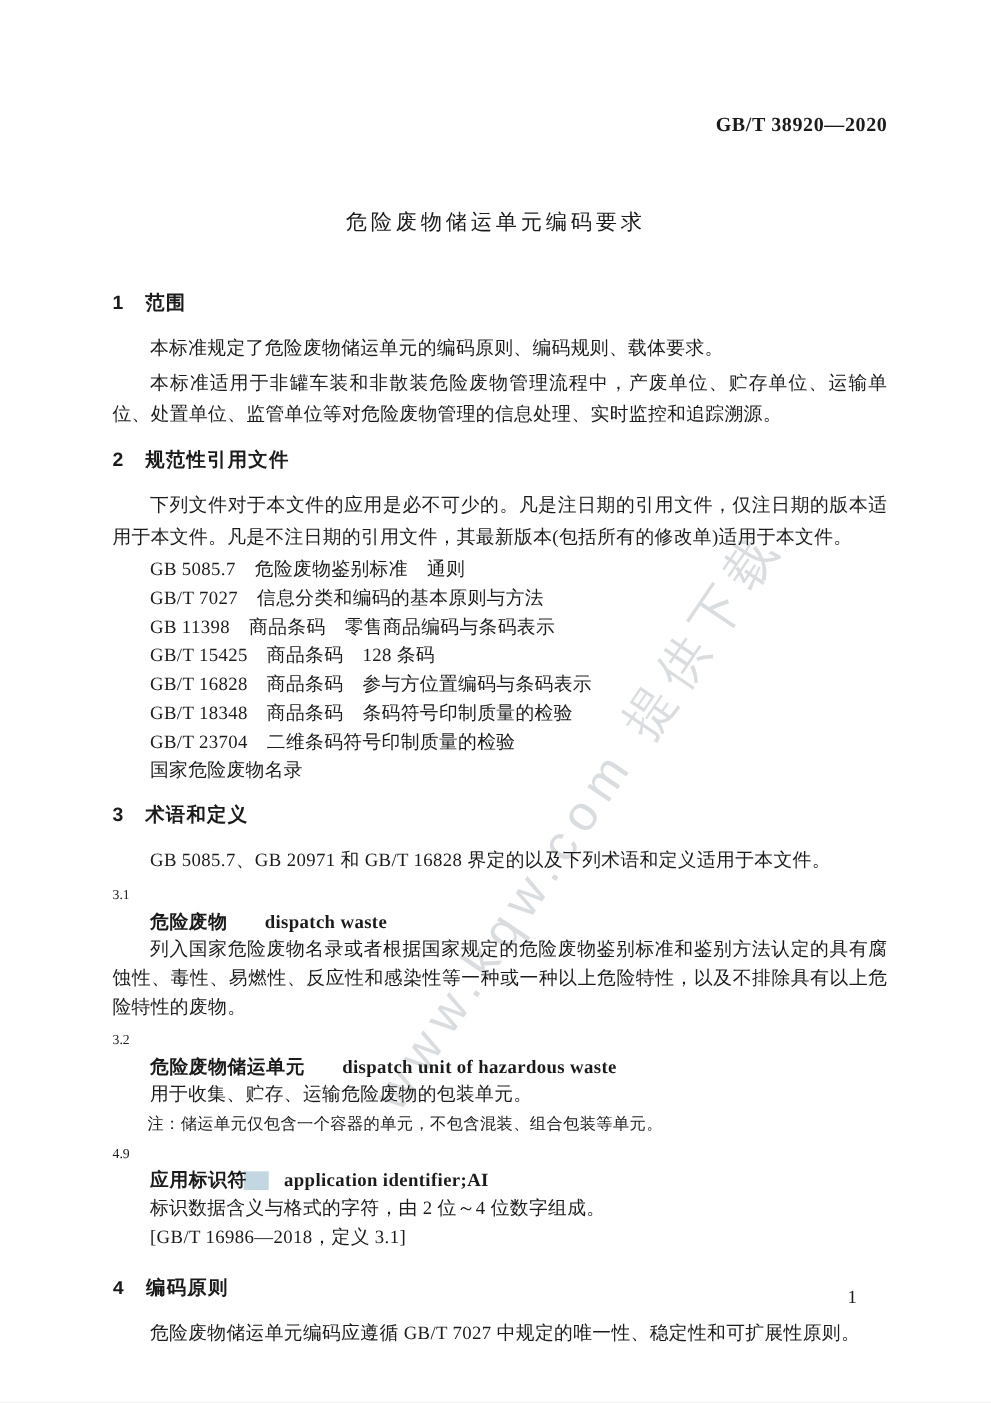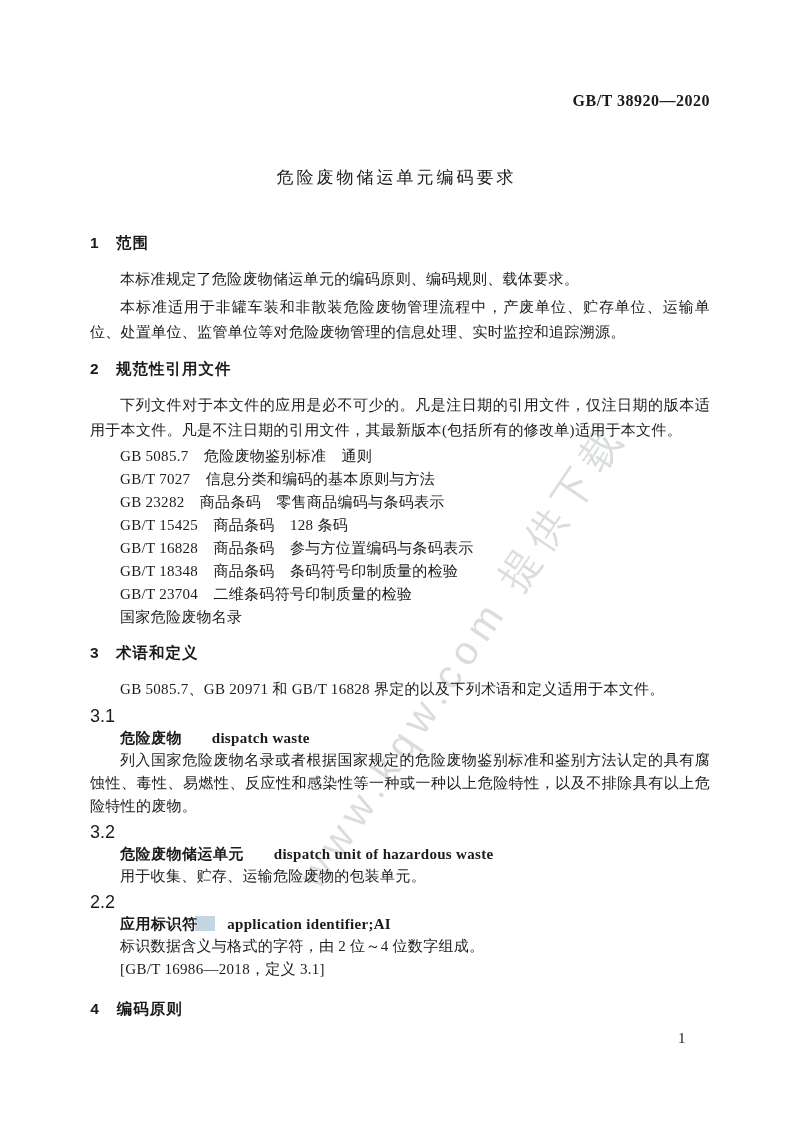--- a/index.html
+++ b/index.html
@@ -92,22 +92,22 @@
     padding: 0;
   }
   ul.ref-list li {
     padding-left: 2em;
     line-height: 23px;
     letter-spacing: 0.3px;
   }
 
   .term-block { margin: 0; }
   .term-number {
-    font-family: Liberation Sans, sans-serif;
-    font-size: 18px;
+    font-family: Liberation Serif, serif;
+    font-size: 11px;
     line-height: 22px;
     margin-top: 3px;
   }
   .term-line {
     position: relative;
     padding-left: 2em;
     line-height: 22px;
     font-weight: 700;
   }
   .term-line .zh {
@@ -175,21 +175,21 @@
 
     <h2 class="sec-heading">1　范围</h2>
     <p class="body-par">本标准规定了危险废物储运单元的编码原则、编码规则、载体要求。</p>
     <p class="body-par tight">本标准适用于非罐车装和非散装危险废物管理流程中，产废单位、贮存单位、运输单位、处置单位、监管单位等对危险废物管理的信息处理、实时监控和追踪溯源。</p>
 
     <h2 class="sec-heading mt">2　规范性引用文件</h2>
     <p class="body-par">下列文件对于本文件的应用是必不可少的。凡是注日期的引用文件，仅注日期的版本适用于本文件。凡是不注日期的引用文件，其最新版本(包括所有的修改单)适用于本文件。</p>
     <ul class="ref-list">
       <li>GB 5085.7　危险废物鉴别标准　通则</li>
       <li>GB/T 7027　信息分类和编码的基本原则与方法</li>
-      <li>GB 23282　商品条码　零售商品编码与条码表示</li>
+      <li>GB 11398　商品条码　零售商品编码与条码表示</li>
       <li>GB/T 15425　商品条码　128 条码</li>
       <li>GB/T 16828　商品条码　参与方位置编码与条码表示</li>
       <li>GB/T 18348　商品条码　条码符号印制质量的检验</li>
       <li>GB/T 23704　二维条码符号印制质量的检验</li>
       <li>国家危险废物名录</li>
     </ul>
 
     <h2 class="sec-heading mt">3　术语和定义</h2>
     <p class="body-par">GB 5085.7、GB 20971 和 GB/T 16828 界定的以及下列术语和定义适用于本文件。</p>
 
@@ -202,32 +202,34 @@
       <p class="term-def">列入国家危险废物名录或者根据国家规定的危险废物鉴别标准和鉴别方法认定的具有腐蚀性、毒性、易燃性、反应性和感染性等一种或一种以上危险特性，以及不排除具有以上危险特性的废物。</p>
     </div>
 
     <div class="term-block">
       <div class="term-number">3.2</div>
       <div class="term-line">
         <span class="zh">危险废物储运单元</span>
         <span class="en">dispatch unit of hazardous waste</span>
       </div>
       <p class="term-def">用于收集、贮存、运输危险废物的包装单元。</p>
+      <p class="term-note">注：储运单元仅包含一个容器的单元，不包含混装、组合包装等单元。</p>
     </div>
 
     <div class="term-block">
-      <div class="term-number">2.2</div>
+      <div class="term-number">4.9</div>
       <div class="term-line">
         <span class="highlight-chip"></span>
         <span class="zh">应用标识符</span>
         <span class="en">application identifier;AI</span>
       </div>
       <p class="term-def">标识数据含义与格式的字符，由 2 位～4 位数字组成。</p>
       <p class="term-source">[GB/T 16986—2018，定义 3.1]</p>
     </div>
 
     <h2 class="sec-heading mt-lg">4　编码原则</h2>
+    <p class="body-par">危险废物储运单元编码应遵循 GB/T 7027 中规定的唯一性、稳定性和可扩展性原则。</p>
 
   </div>
 
   <div class="page-number">1</div>
 
 </div>
 
 </body></html>

